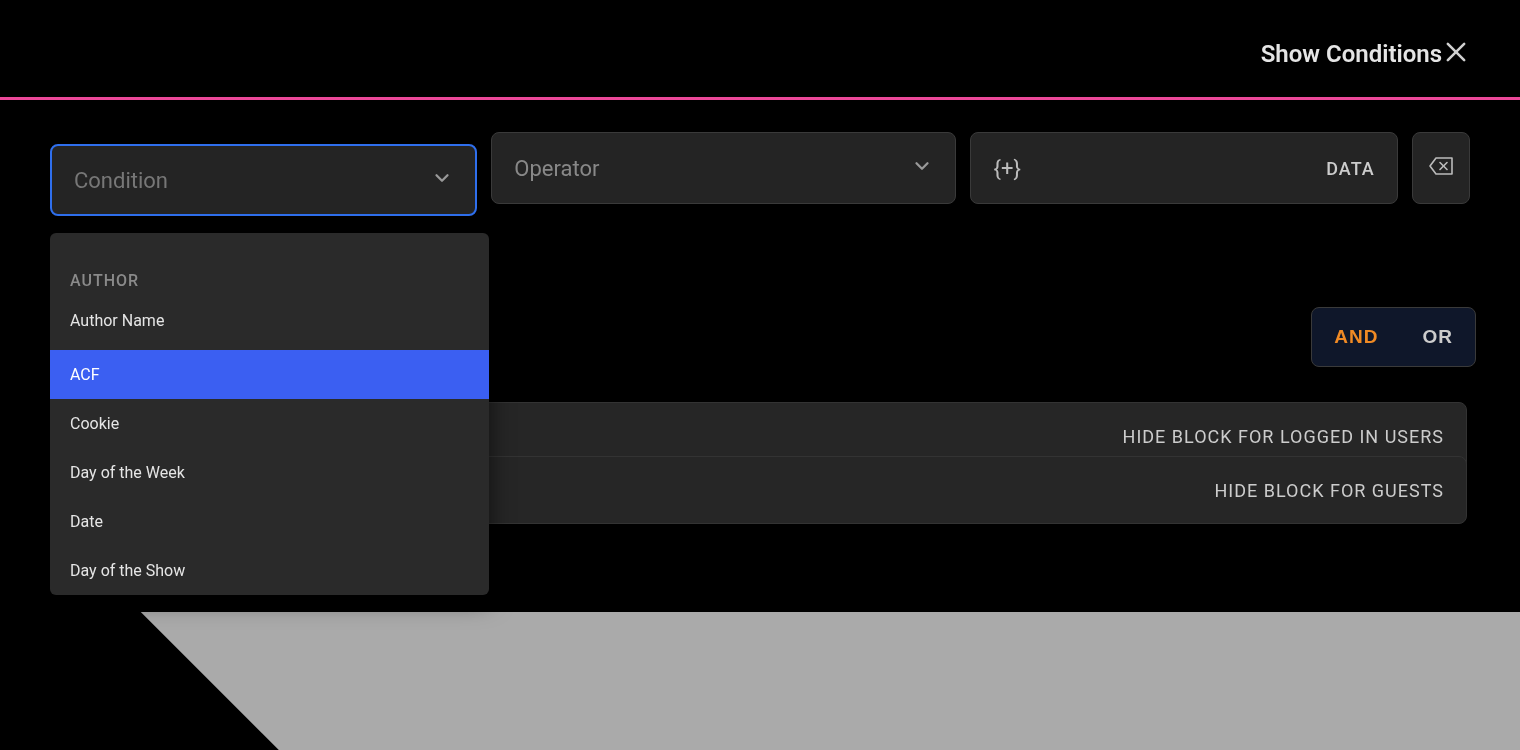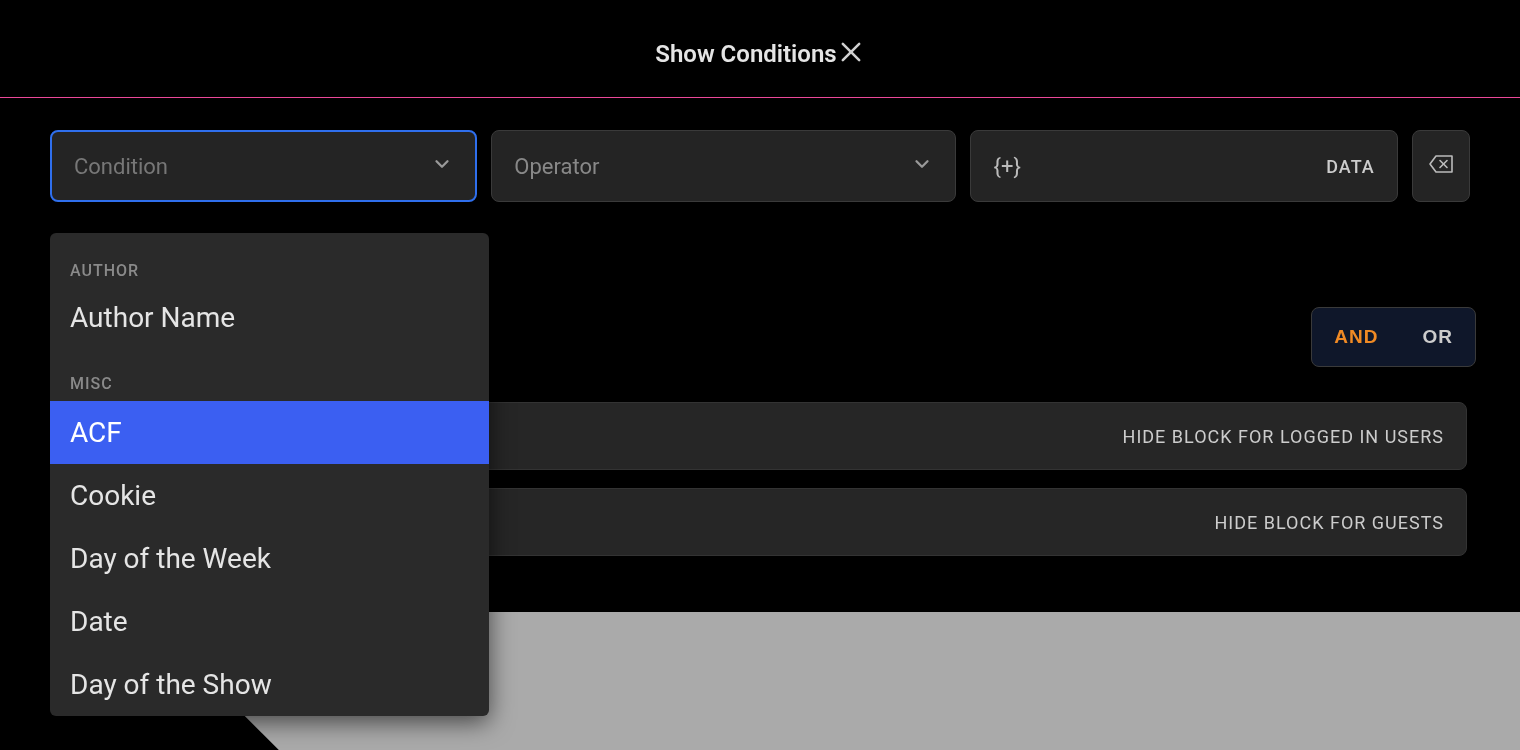--- a/index.html
+++ b/index.html
@@ -7,24 +7,24 @@
       width: 1520px;
       height: 750px;
       background: #000;
       font-family: -apple-system, BlinkMacSystemFont, "Segoe UI", Roboto, Helvetica, Arial, sans-serif;
       color: #fff;
       overflow: hidden;
       position: relative;
     }
     .header {
       display: flex;
-      justify-content: center;
+      justify-content: flex-end;
       align-items: center;
       padding: 38px 50px 28px 50px;
-      border-bottom: 1px solid #ec4899;
+      border-bottom: 3px solid #ec4899;
     }
     .header-title {
       font-size: 24px;
       font-weight: 600;
       color: #e5e5e5;
     }
     .close-btn {
       background: none;
       border: none;
       cursor: pointer;
@@ -49,21 +49,21 @@
       justify-content: space-between;
       padding: 0 22px;
       font-size: 22px;
       color: #888;
       cursor: pointer;
     }
     .select-box.active {
       border: 2px solid #2f6fed;
       color: #777;
     }
-    .select-condition { width: 439px; }
+    .select-condition { width: 439px; margin-top: 12px; }
     .select-operator { width: 478px; margin-left: 0; }
     .data-box { width: 439px; }
     .delete-btn {
       width: 60px;
       height: 72px;
       background: #242424;
       border: 1px solid #3a3a3a;
       border-radius: 8px;
       display: flex;
       align-items: center;
@@ -113,21 +113,21 @@
       display: flex;
       align-items: center;
       justify-content: flex-end;
       padding: 0 22px;
       font-size: 18px;
       letter-spacing: 1px;
       color: #ccc;
       cursor: pointer;
     }
     .hide-block.logged { top: 402px; }
-    .hide-block.guests { top: 488px; }
+    .hide-block.guests { top: 456px; }
 
     .gray-area {
       position: absolute;
       left: 0;
       right: 0;
       top: 612px;
       bottom: 0;
       background: #aaa;
     }
     .black-triangle-1 {
@@ -162,30 +162,30 @@
     }
     .dropdown .group-label {
       padding: 20px 20px 8px 20px;
       font-size: 16px;
       letter-spacing: 1px;
       color: #8a8a8a;
       font-weight: 500;
     }
     .dropdown .option {
       padding: 15px 20px;
-      font-size: 28px;
+      font-size: 16px;
       color: #e5e5e5;
       cursor: pointer;
     }
     .dropdown .option.highlight {
       background: #3b5ff2;
       color: #fff;
     }
     .dropdown .option.first { padding-top: 13px; padding-bottom: 20px;}
-    .dropdown .group-label.first { padding-top: 28px; }
+    .dropdown .group-label.first { padding-top: 38px; }
   </style>
 </head>
 <body>
 
 <div class="header">
   <div class="header-title">Show Conditions</div>
   <button class="close-btn">
     <span>
       <svg viewBox="0 0 24 24" fill="none" stroke="currentColor" stroke-width="2.2" stroke-linecap="round">
           <line x1="5" y1="5" x2="19" y2="19"></line>
@@ -239,19 +239,18 @@
   <span>HIDE BLOCK FOR GUESTS</span>
 </div>
 
 <div class="gray-area"></div>
 <div class="black-triangle-1"></div>
 <div class="black-triangle-2"></div>
 
 <div class="dropdown" id="condition-dropdown">
     <div class="group-label first">AUTHOR</div>
     <div class="option first">Author Name</div>
-    <div class="group-label">MISC</div>
     <div class="option highlight">ACF</div>
     <div class="option">Cookie</div>
     <div class="option">Day of the Week</div>
     <div class="option">Date</div>
     <div class="option">Day of the Show</div>
   </div>
 
 </body></html>

